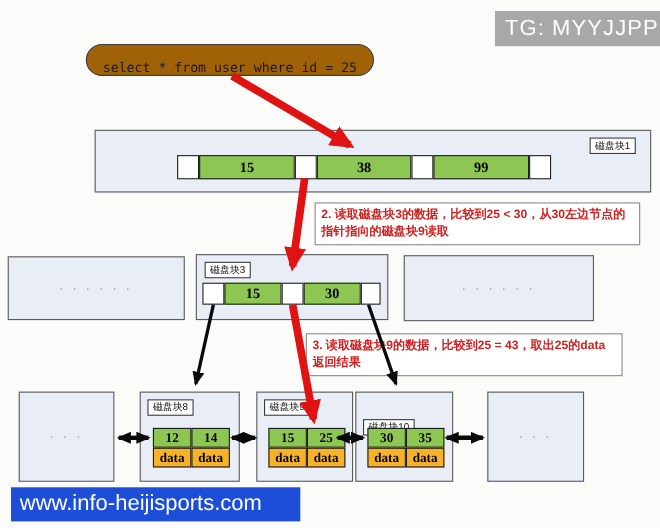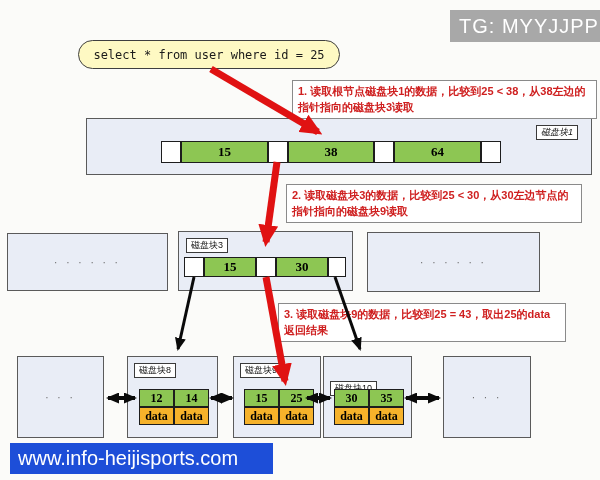--- a/index.html
+++ b/index.html
@@ -18,22 +18,22 @@
   }
   .wm-bottom{
     left:10px;top:443px;width:263px;height:31px;
     background:#1d4ed8;color:#fff;font-size:20px;line-height:31px;
     padding-left:8px;box-sizing:border-box;z-index:6;
   }
 
   
   .sql-pill{
     left:78px;top:40px;width:262px;height:29px;
-    background:#fef9c3;border:1.5px solid #3f3f3f;border-radius:15px;
-    display:flex;align-items:center;justify-content:center;
+    background:#a16207;border:1.5px solid #3f3f3f;border-radius:15px;
+    display:flex;align-items:flex-end;justify-content:center;
     font-family:"DejaVu Sans Mono", monospace;font-size:12px;color:#1a1a1a;
     box-sizing:border-box;z-index:2;
   }
 
   
   .ann{
     background:#ffffff;border:1.5px solid #8a8a8a;color:#cf2020;
     font-size:11px;font-weight:bold;line-height:1.42;
     padding:3px 5px;box-sizing:border-box;z-index:2;
   }
@@ -75,33 +75,32 @@
 <body>
 
 <div id="stage">
 
   <div class="abs wm-top">TG: MYYJJPP</div>
 
   <div class="abs sql-pill">
     <span>select * from user where id = 25</span>
   </div>
 
-  <div class="abs ann ann1">1. 读取根节点磁盘块1的数据，比较到25 &lt; 38，从38左边的指针指向的磁盘块3读取</div>
   <div class="abs ann ann2">2. 读取磁盘块3的数据，比较到25 &lt; 30，从30左边节点的指针指向的磁盘块9读取</div>
   <div class="abs ann ann3">3. 读取磁盘块9的数据，比较到25 = 43，取出25的data返回结果</div>
 
   <div class="abs node" style="left:86px;top:118px;width:506px;height:57px;">
-    <div class="node-label" style="right:13px;top:6px;font-style:italic;">磁盘块1</div>
+    <div class="node-label" style="right:13px;top:6px;">磁盘块1</div>
     <div class="cellrow" style="left:74px;top:22px;height:22px;">
       <div class="cell ptr" style="width:20px;"></div>
       <div class="cell key" style="width:87px;">15</div>
       <div class="cell ptr" style="width:20px;"></div>
       <div class="cell key" style="width:86px;">38</div>
       <div class="cell ptr" style="width:20px;"></div>
-      <div class="cell key" style="width:87px;">64</div>
+      <div class="cell key" style="width:87px;">99</div>
       <div class="cell ptr" style="width:20px;"></div>
     </div>
   </div>
 
   <div class="abs node dots" style="left:7px;top:233px;width:161px;height:58px;">· · · · · ·</div>
 
   <div class="abs node" style="left:178px;top:231px;width:175px;height:60px;">
     <div class="node-label" style="left:7px;top:6px;">磁盘块3</div>
     <div class="cellrow" style="left:5px;top:25px;height:20px;">
       <div class="cell ptr" style="width:20px;"></div>

